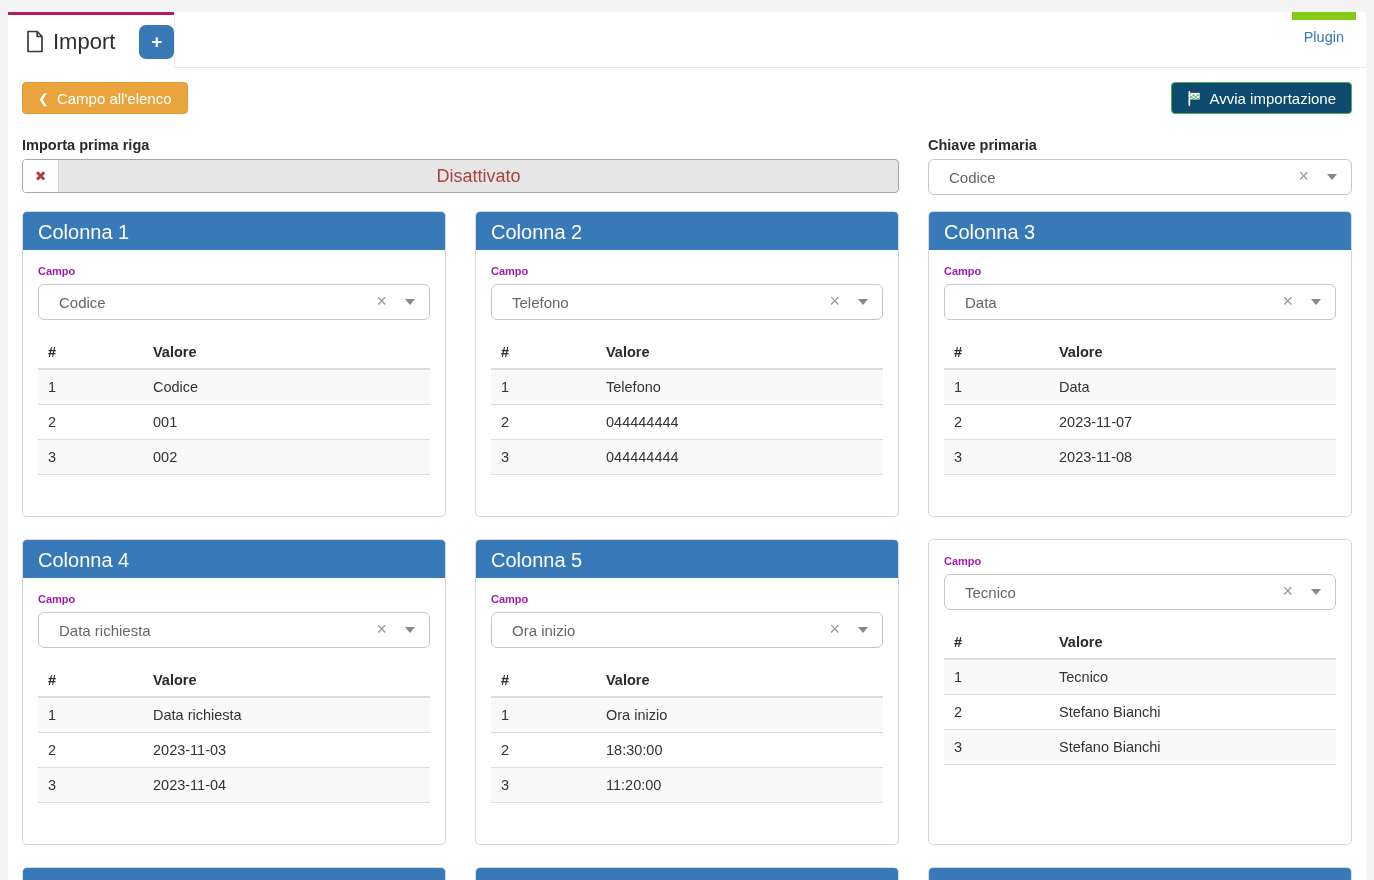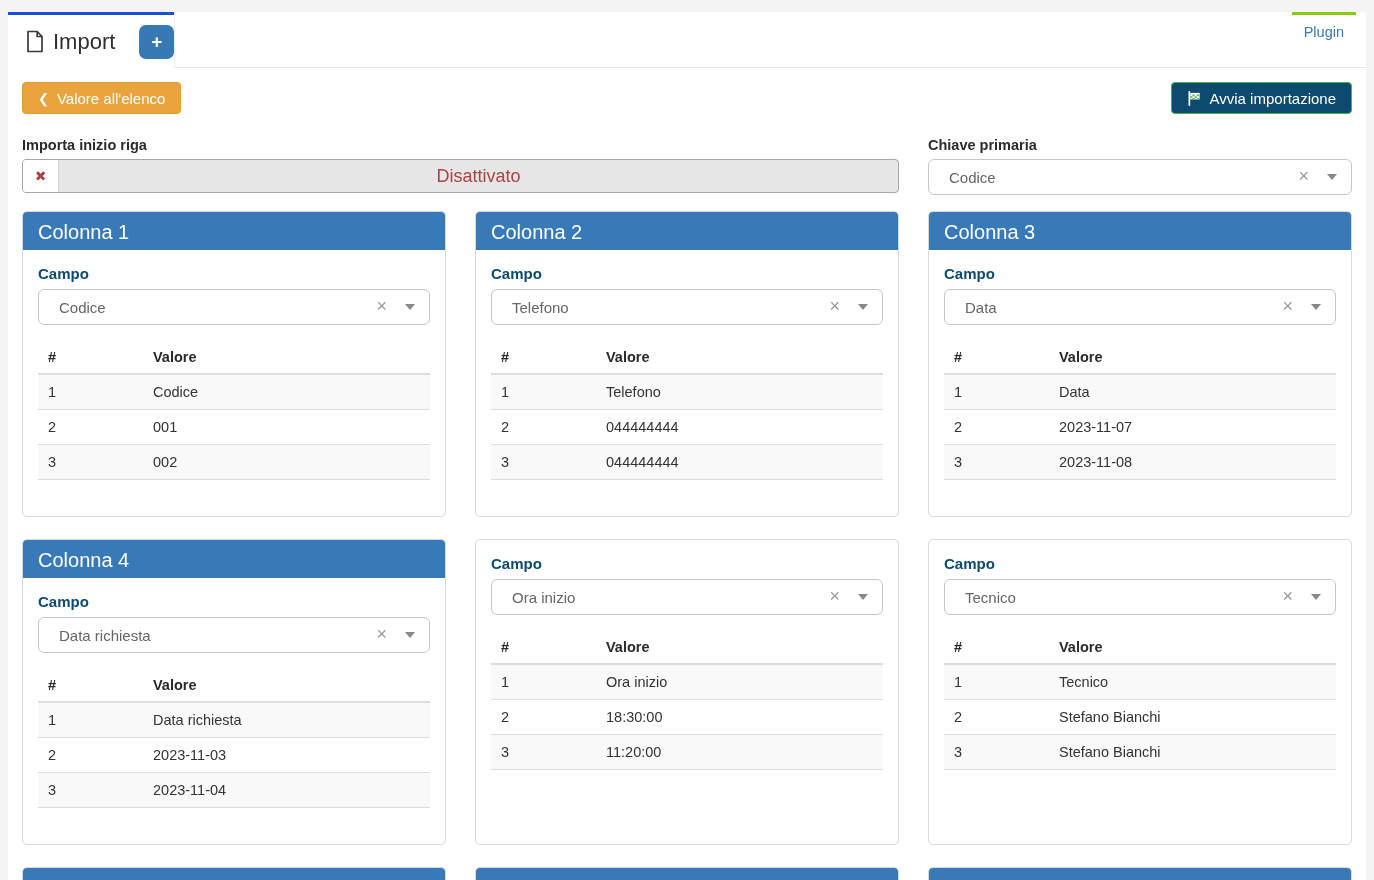--- a/index.html
+++ b/index.html
@@ -8,34 +8,34 @@
     background:#f4f4f4;
     font-family:"Liberation Sans","DejaVu Sans",sans-serif;
     color:#333;
     font-size:14px;
   }
   .panel { margin:12px 8px 0 8px; background:#fff; min-height:868px; }
 
   
   .tab-row { display:flex; height:56px; }
   .tab-active {
-    width:166px; border-top:3px solid #1d4ed8; background:#fff;
+    width:166px; border-top:3px solid #be185d; background:#fff;
     display:flex; align-items:center; padding-left:18px; gap:24px;
   }
   .tab-title { font-size:22px; color:#2f2f2f; display:flex; align-items:center; gap:9px; }
   .add-btn {
     width:37px; height:34px; background:#3779b5; border:none; border-radius:7px;
     color:#fff; font-size:19px; font-weight:bold; line-height:30px; cursor:pointer;
   }
   .tab-filler {
     flex:1; border-left:1px solid #ededed; border-bottom:1px solid #e7e7e7;
     display:flex; justify-content:flex-end;
   }
   .tab-plugin {
-    border-top:3px solid #84cc16; margin-right:10px; padding:9px 12px 0 12px;
+    border-top:8px solid #84cc16; margin-right:10px; padding:9px 12px 0 12px;
     color:#3779b5; font-size:14.5px; cursor:pointer;
   }
 
   
   .content { padding:14px 14px 0 14px; }
   .toolbar { display:flex; justify-content:space-between; align-items:flex-start; }
   .btn {
     display:inline-flex; align-items:center; gap:8px; border-radius:4px;
     font-size:15px; color:#fff; padding:7px 15px; border:1px solid transparent;
     cursor:pointer; height:32px;
@@ -80,21 +80,21 @@
   .cards { margin-top:16px; row-gap:22px; }
   .card {
     border:1px solid #d8d8d8; border-radius:5px; background:#fff;
     min-height:306px; overflow:hidden;
   }
   .card.partial { min-height:0; }
   .card-header {
     background:#377ab7; color:#fff; font-size:20px; padding:9px 15px; height:38px;
   }
   .card-body { padding:15px; }
-  .field-label { font-weight:bold; font-size:15px; color:#0c4a6e; margin-bottom:7px; }
+  .field-label { font-weight:bold; font-size:11px; color:#a21caf; margin-bottom:7px; }
   table.vals { width:100%; border-collapse:collapse; margin-top:16px; font-size:14.5px; }
   table.vals th {
     text-align:left; font-weight:bold; color:#2b2b2b;
     padding:8px 10px; border-bottom:2px solid #ddd;
   }
   table.vals td { padding:9px 10px; border-top:1px solid #ddd; color:#333; }
   table.vals tr td:first-child, table.vals th:first-child { width:105px; }
   table.vals tbody tr:first-child td { border-top:none; }
   table.vals tbody tr:nth-child(odd) { background:#f9f9f9; }
   table.vals tbody { border-bottom:1px solid #ddd; }
@@ -122,42 +122,42 @@
     <div class="tab-filler">
       <div class="tab-plugin">Plugin</div>
     </div>
   </div>
 
   <div class="content">
 
     <div class="toolbar">
       <button class="btn btn-back">
         <span class="chev">❮</span>
-        <span>Valore all'elenco</span>
+        <span>Campo all'elenco</span>
       </button>
       <button class="btn btn-start">
         <span>
           <svg class="icon-svg" width="15" height="15" viewBox="0 0 16 16">
             <path d="M2.5 1v14" stroke="#fff" stroke-width="1.8" stroke-linecap="round"></path>
             <path d="M3.5 2h10v7h-10z" fill="#fff"></path>
             <rect x="5.8" y="3.6" width="2.3" height="1.9" fill="#5cb85c"></rect>
             <rect x="10.3" y="3.6" width="2.3" height="1.9" fill="#5cb85c"></rect>
             <rect x="3.6" y="5.5" width="2.2" height="1.9" fill="#5cb85c"></rect>
             <rect x="8.1" y="5.5" width="2.2" height="1.9" fill="#5cb85c"></rect>
             <rect x="5.8" y="7.3" width="2.3" height="1.6" fill="#5cb85c"></rect>
             <rect x="10.3" y="7.3" width="2.3" height="1.6" fill="#5cb85c"></rect>
           </svg>
         </span>
         <span>Avvia importazione</span>
       </button>
     </div>
 
     <div class="grid3 controls">
       <div class="span2">
-        <div class="ctl-label">Importa inizio riga</div>
+        <div class="ctl-label">Importa prima riga</div>
         <div class="toggle">
           <div class="toggle-handle">✖</div>
           <div class="toggle-label">Disattivato</div>
         </div>
       </div>
       <div>
         <div class="ctl-label">Chiave primaria</div>
         <div class="select">
           <span class="select-value">Codice</span>
           <span class="select-clear">×</span>
@@ -293,20 +293,21 @@
                 </tr>
                 <tr>
                   <td>3</td>
                   <td>2023-11-04</td>
                 </tr>
               </tbody>
       </table>
     </div>
   </div>
         <div class="card">
+    <div class="card-header">Colonna 5</div>
     <div class="card-body">
       <div class="field-label">Campo</div>
       <div class="select">
         <span class="select-value">Ora inizio</span>
         <span class="select-clear">×</span>
         <span class="caret"></span>
       </div>
       <table class="vals">
         <thead>
           <tr>

